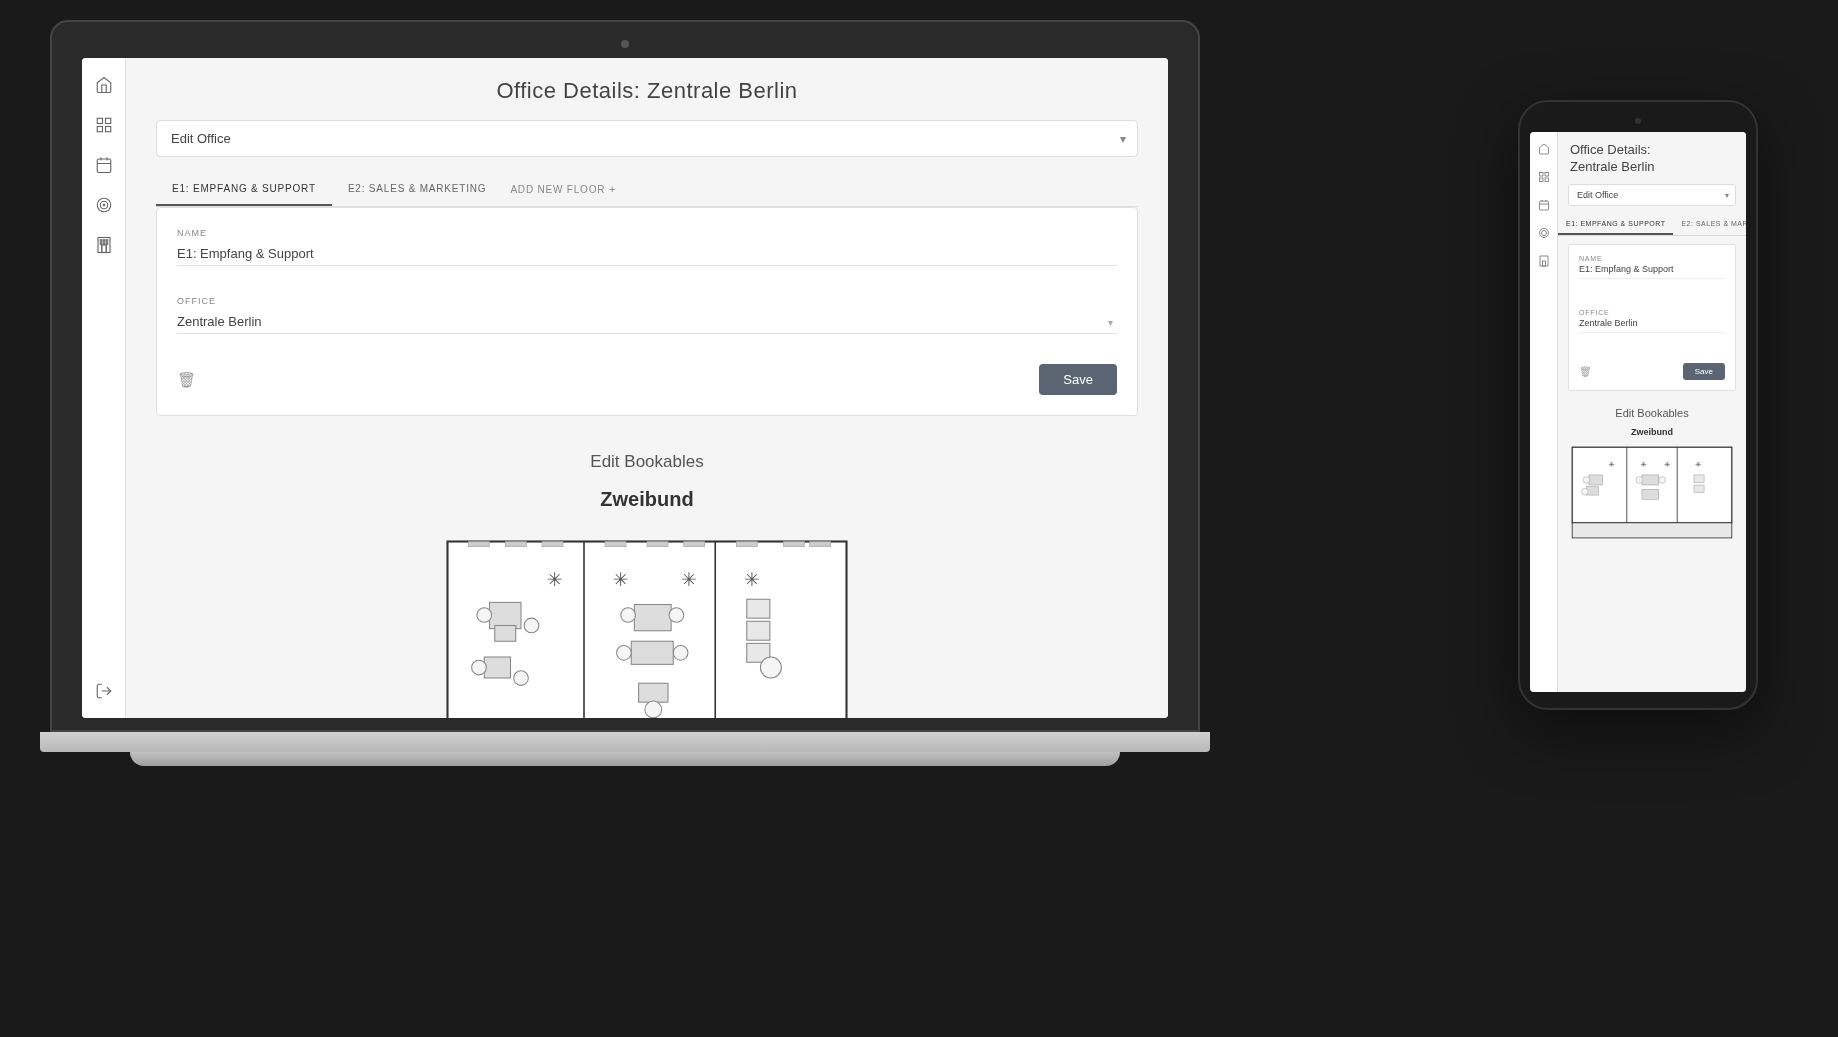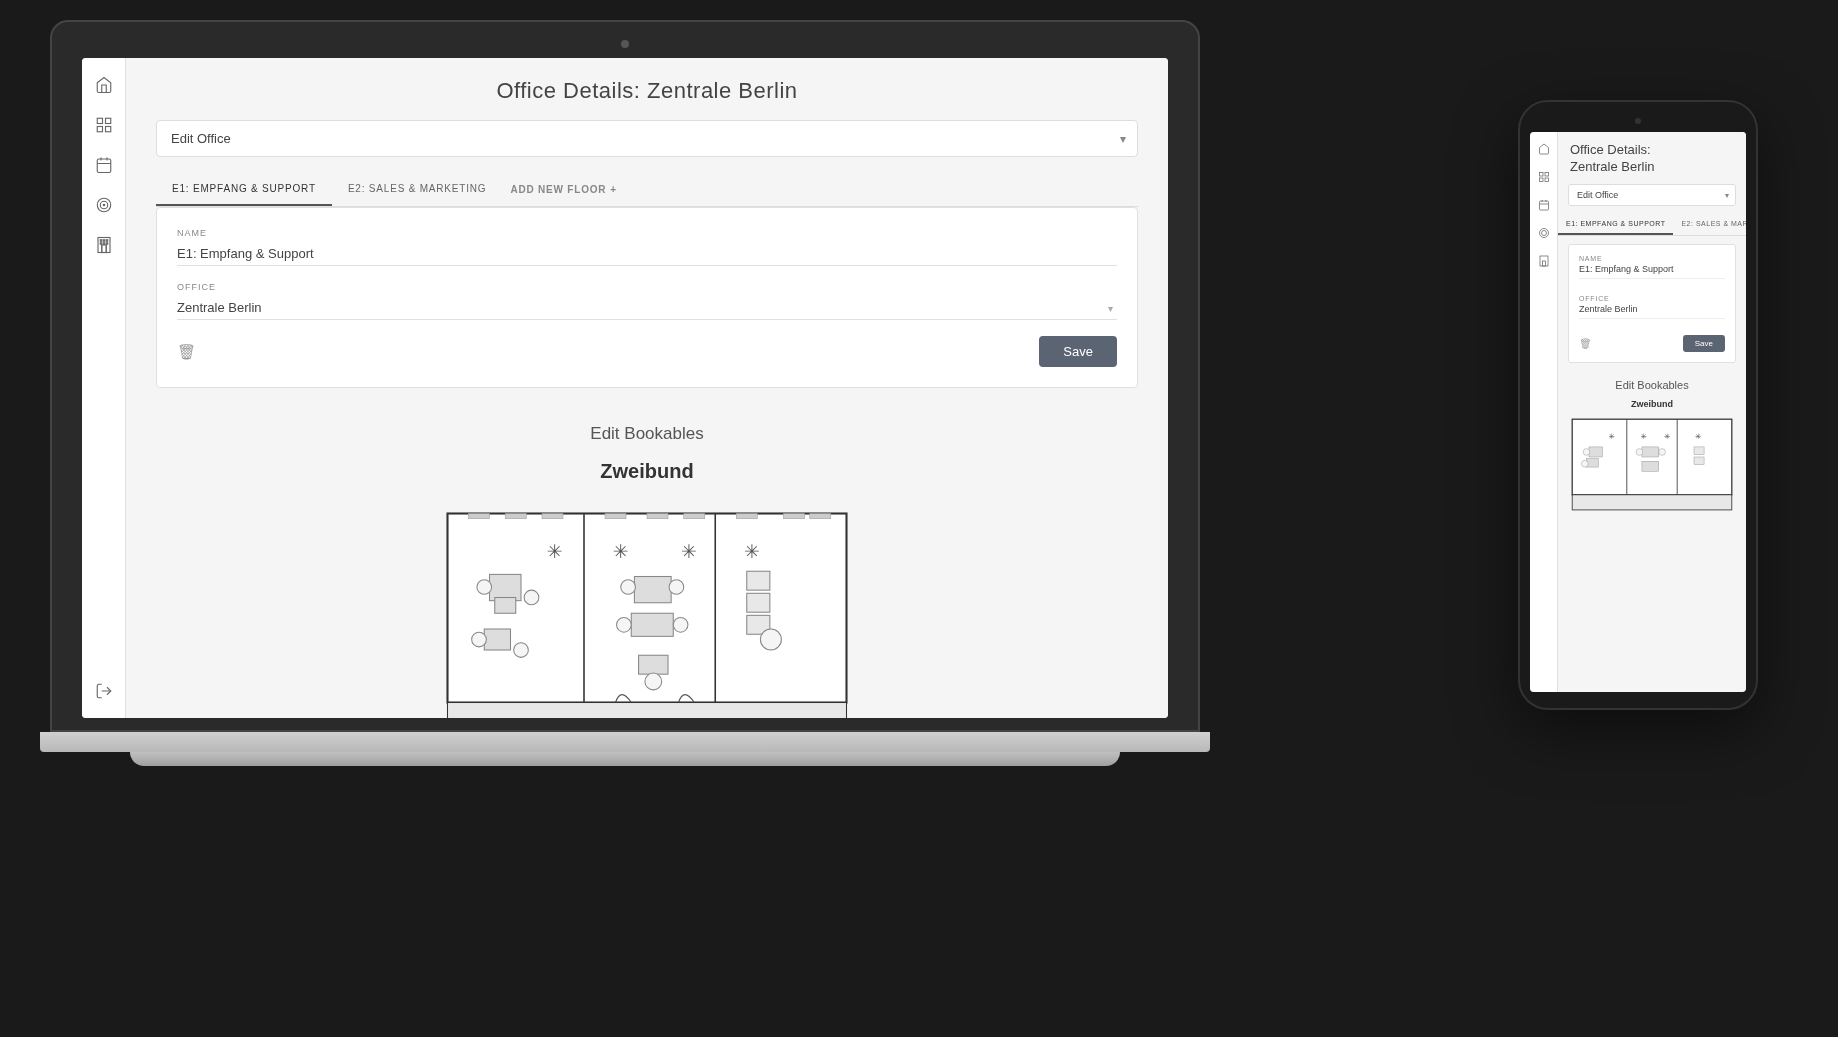--- a/index.html
+++ b/index.html
@@ -181,34 +181,33 @@
       padding: 10px 8px;
       font-size: 12px;
       color: #888;
       cursor: pointer;
       display: flex;
       align-items: flex-end;
       gap: 4px;
       font-size: 10px;
       letter-spacing: 0.8px;
       text-transform: uppercase;
-      font-weight: bold;
     }
 
     
     .form-card {
       background: #fff;
       border: 1px solid #e0e0e0;
       border-radius: 4px;
       padding: 20px;
       margin-bottom: 16px;
     }
 
     .form-field {
-      margin-bottom: 16px;
+      margin-bottom: 30px;
     }
 
     .form-label {
       font-size: 9px;
       letter-spacing: 1px;
       text-transform: uppercase;
       color: #888;
       margin-bottom: 4px;
       display: block;
     }

